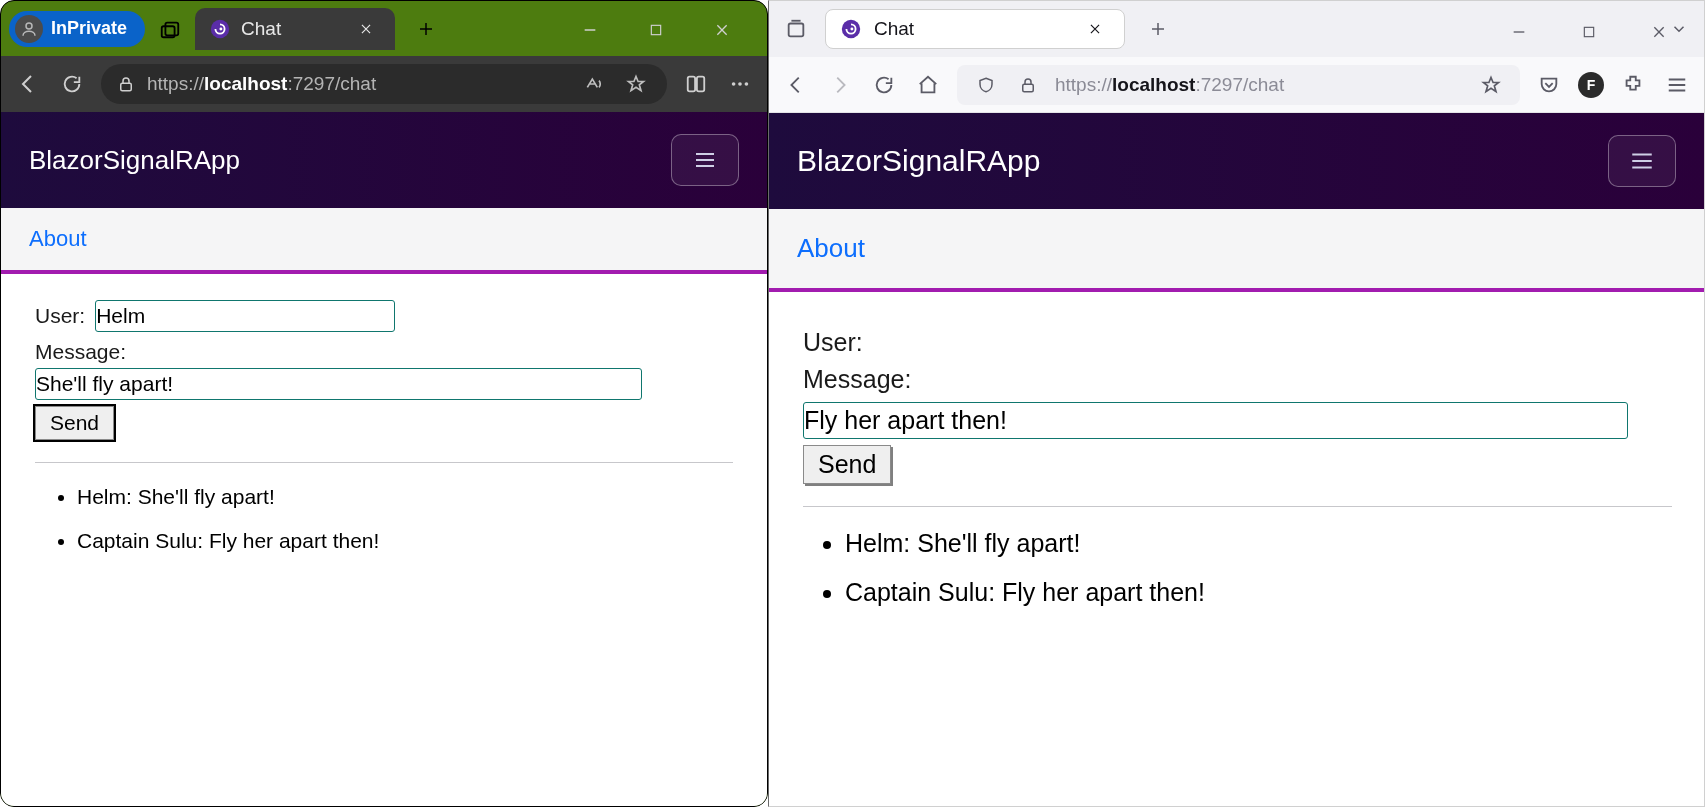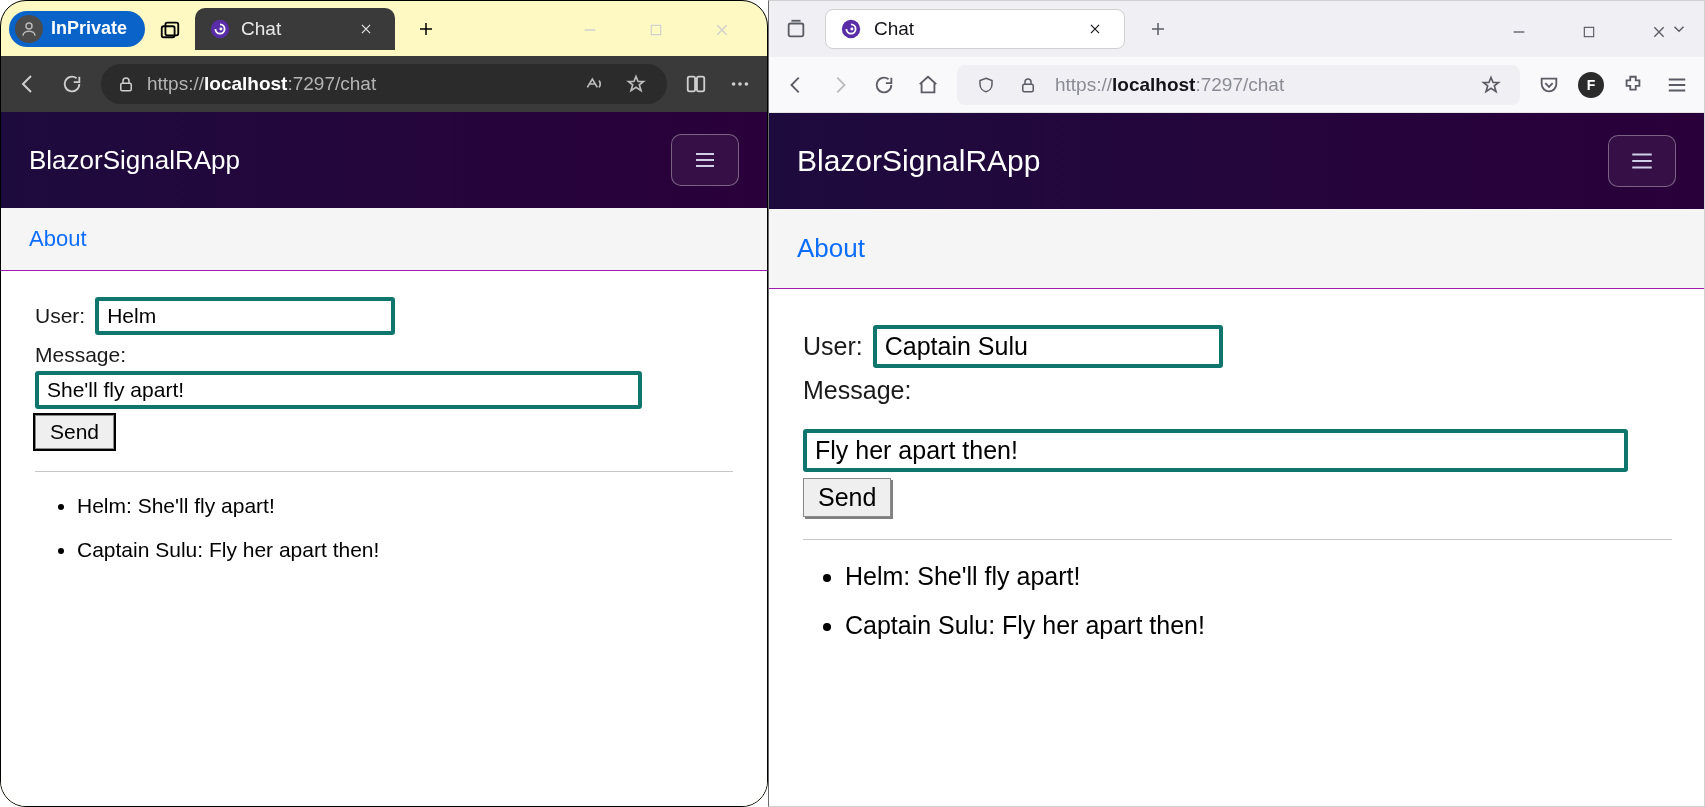--- a/index.html
+++ b/index.html
@@ -8,23 +8,23 @@
     width: 1705px; height: 807px;
     font-family: "Segoe UI", Arial, sans-serif;
     background: #fff;
     overflow: hidden;
   }
   .stage { display: flex; width: 1705px; height: 807px; }
 
   
   .win-left {
     width: 768px; height: 807px;
-    background: #fef9c3;
+    background: #4d7c0f;
     border: 1px solid #000;
-    border-radius: 26px;
+    border-radius: 14px;
     overflow: hidden;
     display: flex; flex-direction: column;
   }
   .edge-tabstrip {
     height: 55px;
     display: flex; align-items: center;
     padding: 0 8px;
     gap: 10px;
     position: relative;
   }
@@ -166,47 +166,47 @@
   .hamburger-btn {
     border: 1px solid rgba(255,255,255,0.35);
     background: rgba(255,255,255,0.06);
     border-radius: 10px;
     width: 68px; height: 52px;
     display:flex;align-items:center;justify-content:center;
     color:#cfcfe6;
   }
   .about-bar {
     background:#f5f5f6;
-    border-bottom:1px solid #a21caf;
+    border-bottom:4px solid #a21caf;
     padding: 18px 28px;
   }
   .win-right .about-bar { padding: 24px 28px; }
   .about-link { color:#0d6efd; font-size:22px; text-decoration:none; }
   .win-right .about-link { font-size:26px; }
 
   .page-body {
     background:#fff; flex:1;
   }
   .win-left .page-body { padding: 26px 34px; font-size:21px; }
   .win-right .page-body { padding: 36px 32px 36px 34px; font-size:25px; }
 
   .row { margin-bottom: 8px; display:flex; align-items:center; gap:10px; flex-wrap:wrap;}
   .lbl { color:#1a1a1a; }
   .txt-input {
     font: inherit;
-    border:4px solid #0f766e;
+    border:1px solid #0f766e;
     border-radius:3px;
-    padding: 3px 8px;
+    padding: 3px 0;
     background:#fff;
   }
   .win-left .user-input { width: 300px; }
   .win-right .user-input { width: 350px; }
   .msg-input { display:block; }
   .win-left .msg-input { width: 607px; margin-top:4px;}
-  .win-right .msg-input { width: 825px; margin-top:24px;}
+  .win-right .msg-input { width: 825px; margin-top:8px;}
   .send-btn {
     font: inherit;
     margin-top: 6px;
     background:#efefef;
     border:1px solid #8a8a8a;
     box-shadow: 2px 2px 0 #808080;
     padding: 4px 14px;
   }
   .win-left .send-btn { outline: 2px solid #000; outline-offset: 0; }
 
@@ -487,21 +487,20 @@
             <path d="M3 6h18M3 12h18M3 18h18"></path>
           </svg>
       </span>
     </div>
     <div class="about-bar">
       <a class="about-link">About</a>
     </div>
     <div class="page-body">
       <div class="row">
         <span class="lbl">User:</span>
-        <input class="txt-input user-input" value="Captain Sulu" style="">
       </div>
       <div>
         <span class="lbl">Message:</span>
         <input class="txt-input msg-input" value="Fly her apart then!" style="">
       </div>
       <button class="send-btn">Send</button>
       <hr class="sep">
       <ul class="msg-list">
         <li>Helm: She'll fly apart!</li>
         <li>Captain Sulu: Fly her apart then!</li>

